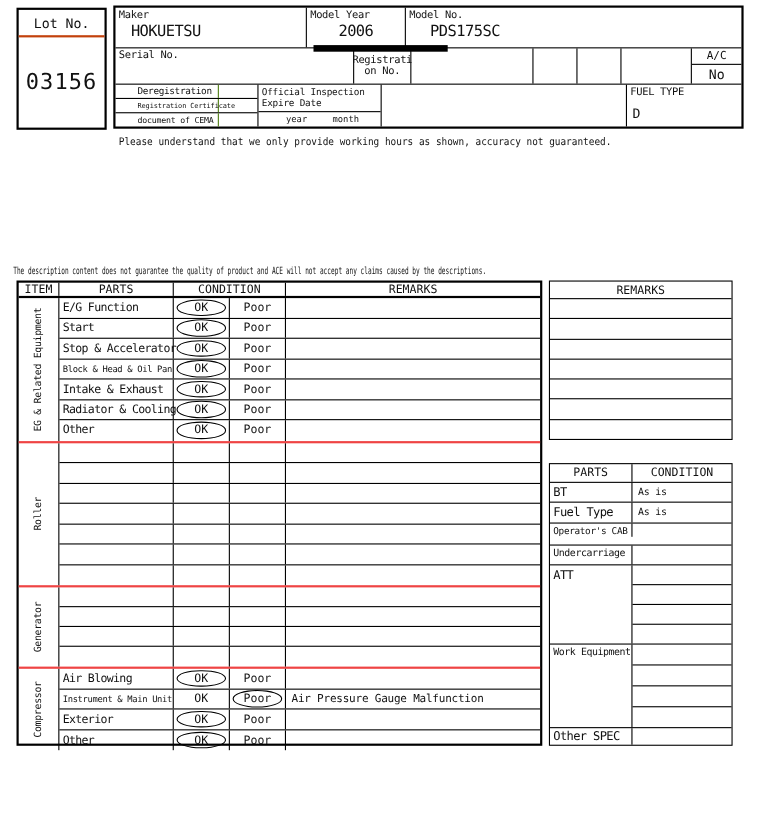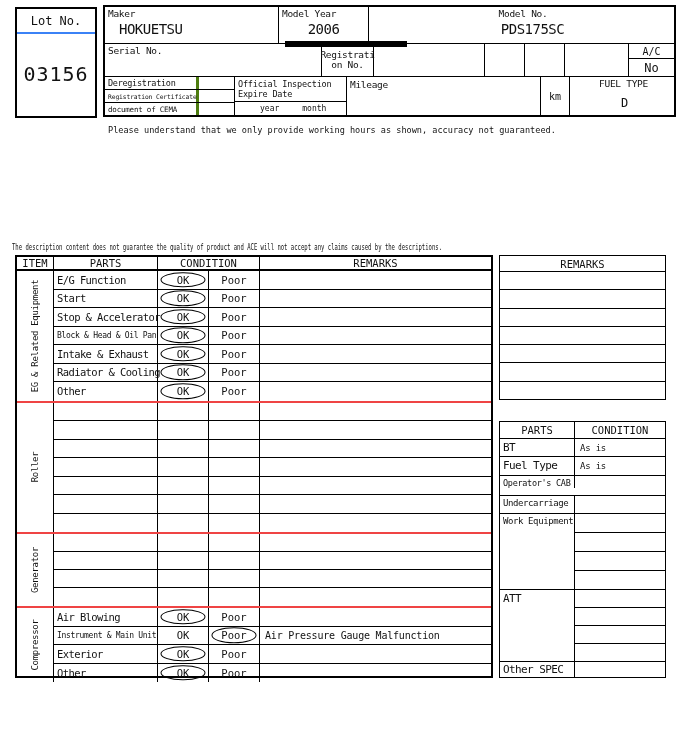--- a/index.html
+++ b/index.html
@@ -6,50 +6,50 @@
   html,body { background:#fff; }
   body {
     width:700px; height:744px; position:relative;
     font-family:"DejaVu Sans Mono", monospace;
     color:#111;
   }
   .abs { position:absolute; }
 
   
   #lot-box { left:15px; top:7px; width:82px; height:111px; border:2px solid #000; }
-  #lot-box .lot-header { height:25px; border-bottom:2px solid #3b82f6; display:flex; align-items:center; justify-content:center; font-size:12px; }
+  #lot-box .lot-header { height:25px; border-bottom:2px solid #c2410c; display:flex; align-items:center; justify-content:center; font-size:12px; }
   #lot-box .lot-value { height:80px; display:flex; align-items:center; justify-content:center; font-size:20px; letter-spacing:1px; }
 
   
   #header-table { left:103px; top:5px; width:573px; height:112px; border:2px solid #000; display:flex; flex-direction:column; }
   .h-row { display:flex; }
   .h-row1 { height:37px; border-bottom:1px solid #000; }
   .h-row2 { height:33px; border-bottom:1px solid #000; }
   .h-row3 { flex:1; }
   .hcell { border-right:1px solid #000; position:relative; }
-  .hcell:last-child { border-right:none;text-align:center; }
+  .hcell:last-child { border-right:none; }
   .hlabel { font-size:9.5px; letter-spacing:-0.3px; padding:1px 0 0 3px; white-space:nowrap; }
   .hval { font-size:14px; letter-spacing:-0.5px; white-space:nowrap; }
   .c-maker { width:174px; }
   .c-maker .hval { padding-left:14px; margin-top:2px; }
   .c-myear { width:90px; }
   .c-myear .hval { text-align:center; margin-top:2px; }
   .c-mno { flex:1; }
   .c-mno .hval { padding-left:22px; margin-top:2px; }
   .c-serial { width:217px; }
   .c-serial .hval { padding-left:16px; margin-top:1px; }
   .c-reg { width:52px; display:flex; flex-direction:column; align-items:center; justify-content:center; font-size:9.5px; letter-spacing:-0.3px; line-height:10px; }
   .c-e1 { width:111px; } .c-e2 { width:40px; } .c-e3 { width:40px; } .c-e4 { width:64px; }
   .c-ac { flex:1; display:flex; flex-direction:column; }
   .c-ac .ac-top { height:15px; border-bottom:1px solid #000; display:flex; align-items:center; justify-content:center; font-size:10px; }
   .c-ac .ac-bottom { flex:1; display:flex; align-items:center; justify-content:center; font-size:12px; }
   .c-dereg { width:130px; display:flex; flex-direction:column; }
   .d-row { flex:1; border-bottom:1px solid #000; display:flex; }
   .d-row:last-child { border-bottom:none; }
-  .d-label { width:94px; border-right:3px solid #4d7c0f; display:flex; align-items:center; padding-left:3px; white-space:nowrap; }
+  .d-label { width:94px; border-right:1px solid #4d7c0f; display:flex; align-items:center; padding-left:20px; white-space:nowrap; }
   .d-label.s1 { font-size:8.5px; letter-spacing:-0.3px; }
   .d-label.s2 { font-size:6.3px; letter-spacing:-0.1px; }
   .d-label.s3 { font-size:7.5px; letter-spacing:-0.2px; }
   .d-empty { flex:1; }
   .c-inspect { width:112px; display:flex; flex-direction:column; }
   .c-inspect .i-top { flex:1; font-size:8.5px; letter-spacing:-0.2px; padding:2px 0 0 3px; line-height:10px; }
   .c-inspect .i-bottom { height:14px; border-top:1px solid #000; display:flex; align-items:center; font-size:8px; padding-left:25px; gap:23px; }
   .c-ophours { width:223px; display:flex; flex-direction:column; }
   .o-row { flex:1; display:flex; }
   .o-row.first { border-bottom:1px solid #000; }
@@ -176,25 +176,20 @@
       <div class="i-top">
         <div>Official Inspection</div>
         <div>Expire Date</div>
       </div>
       <div class="i-bottom">
         <span>year</span>
         <span>month</span>
       </div>
     </div>
     <div class="hcell c-ophours">
-      <div class="o-row">
-        <div class="o-label">Mileage</div>
-        <div class="o-val"></div>
-        <div class="o-unit">km</div>
-      </div>
     </div>
     <div class="hcell c-fuel">
       <div class="hlabel">FUEL TYPE</div>
       <div class="fval">D</div>
     </div>
   </div>
 </div>
 
 <div class="abs" id="black-bar"></div>
 
@@ -404,36 +399,36 @@
         </div>
       </div>
       <div class="s-row" data-row-id="operators-cab">
         <div class="s-part sz-small">Operator's CAB</div>
         <div class="s-cond"></div>
       </div>
       <div class="s-row" data-row-id="undercarriage">
         <div class="s-part sz-mid">Undercarriage</div>
         <div class="s-cond"></div>
       </div>
+      <div class="s-row" data-row-id="att">
+        <div class="s-part">ATT</div>
+        <div class="s-cond">
+          <div class="s-sub"></div>
+          <div class="s-sub"></div>
+          <div class="s-sub"></div>
+          <div class="s-sub"></div>
+        </div>
+      </div>
       <div class="s-row" data-row-id="work-equipment">
         <div class="s-part sz-mid">Work Equipment</div>
         <div class="s-cond">
           <div class="s-sub"></div>
           <div class="s-sub"></div>
           <div class="s-sub"></div>
           <div class="s-sub"></div>
         </div>
       </div>
-      <div class="s-row" data-row-id="att">
-        <div class="s-part">ATT</div>
-        <div class="s-cond">
-          <div class="s-sub"></div>
-          <div class="s-sub"></div>
-          <div class="s-sub"></div>
-          <div class="s-sub"></div>
-        </div>
-      </div>
       <div class="s-row" data-row-id="other-spec">
         <div class="s-part">Other SPEC</div>
         <div class="s-cond"></div>
       </div>
     </div>
 </div>
 
 </body></html>

